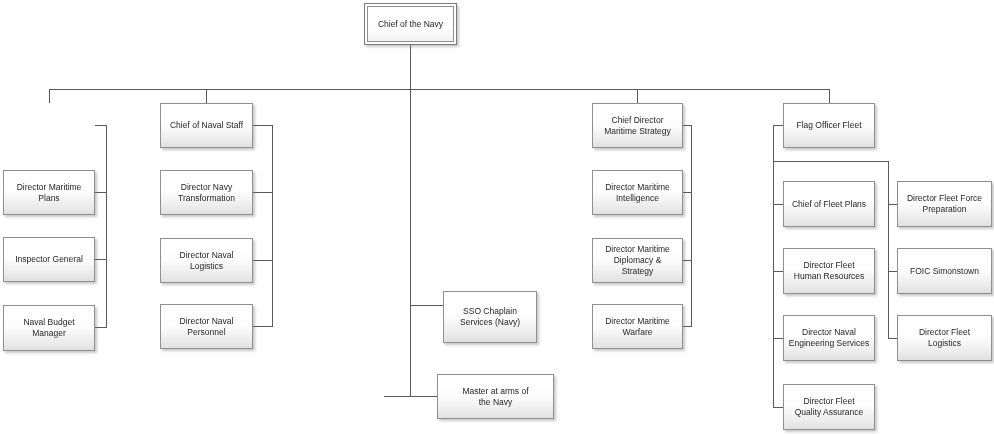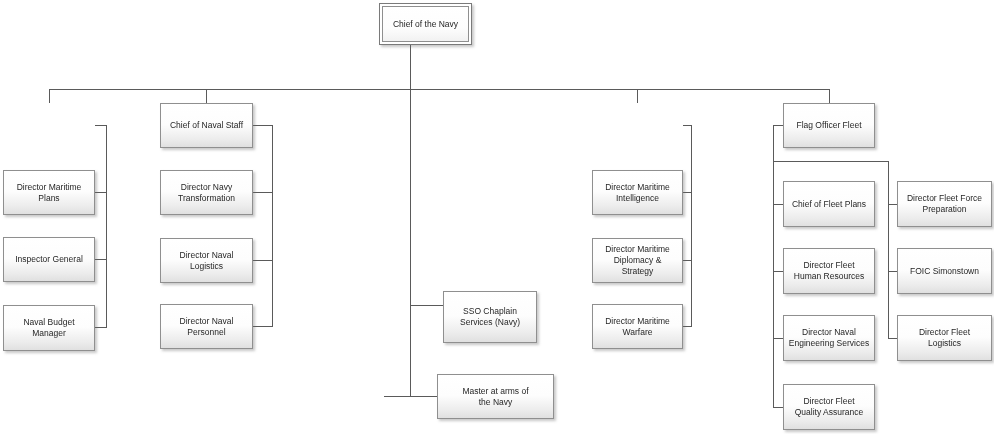--- a/index.html
+++ b/index.html
@@ -13,21 +13,20 @@
     background:linear-gradient(to bottom,#ffffff 0%,#fdfdfd 48%,#ececec 82%,#e0e0e0 100%);
     box-shadow:1.5px 2px 2.5px rgba(110,110,110,0.38);
     display:flex;align-items:center;justify-content:center;
     text-align:center;font-size:8.5px;line-height:11px;color:#262626;
     white-space:pre-line;padding:2px 1px;cursor:default;
   }
   .node.root{
     border:1px solid #7a7a7a;
     box-shadow:inset 0 0 0 2px #ffffff,inset 0 0 0 3px #8f8f8f,1.5px 2px 2.5px rgba(110,110,110,0.38);
     background:linear-gradient(to bottom,#ffffff 0%,#fdfdfd 60%,#efefef 100%);
-    margin-left:15px;
   }
   .h,.v{position:absolute;background:#5a5a5a;}
   .h{height:1px;}
   .v{width:1px;}
 </style>
 </head>
 <body>
 
 <div class="canvas">
 
@@ -85,20 +84,22 @@
   <div class="node" style="left:160px;top:238px;width:93px;height:45px">Director Naval
 Logistics</div>
   <div class="node" style="left:160px;top:304px;width:93px;height:45px">Director Naval
 Personnel</div>
 
   <div class="node" style="left:443px;top:291px;width:94px;height:52px">SSO Chaplain
 Services (Navy)</div>
   <div class="node" style="left:437px;top:374px;width:117px;height:45px">Master at arms of
 the Navy</div>
 
+  <div class="node" style="left:592px;top:103px;width:91px;height:45px">Chief Director
+Maritime Strategy</div>
   <div class="node" style="left:592px;top:170px;width:91px;height:45px">Director Maritime
 Intelligence</div>
   <div class="node" style="left:592px;top:238px;width:91px;height:45px">Director Maritime
 Diplomacy &amp;
 Strategy</div>
   <div class="node" style="left:592px;top:304px;width:91px;height:45px">Director Maritime
 Warfare</div>
 
   <div class="node" style="left:783px;top:103px;width:92px;height:45px">Flag Officer Fleet</div>
   <div class="node" style="left:783px;top:181px;width:92px;height:46px">Chief of Fleet Plans</div>

